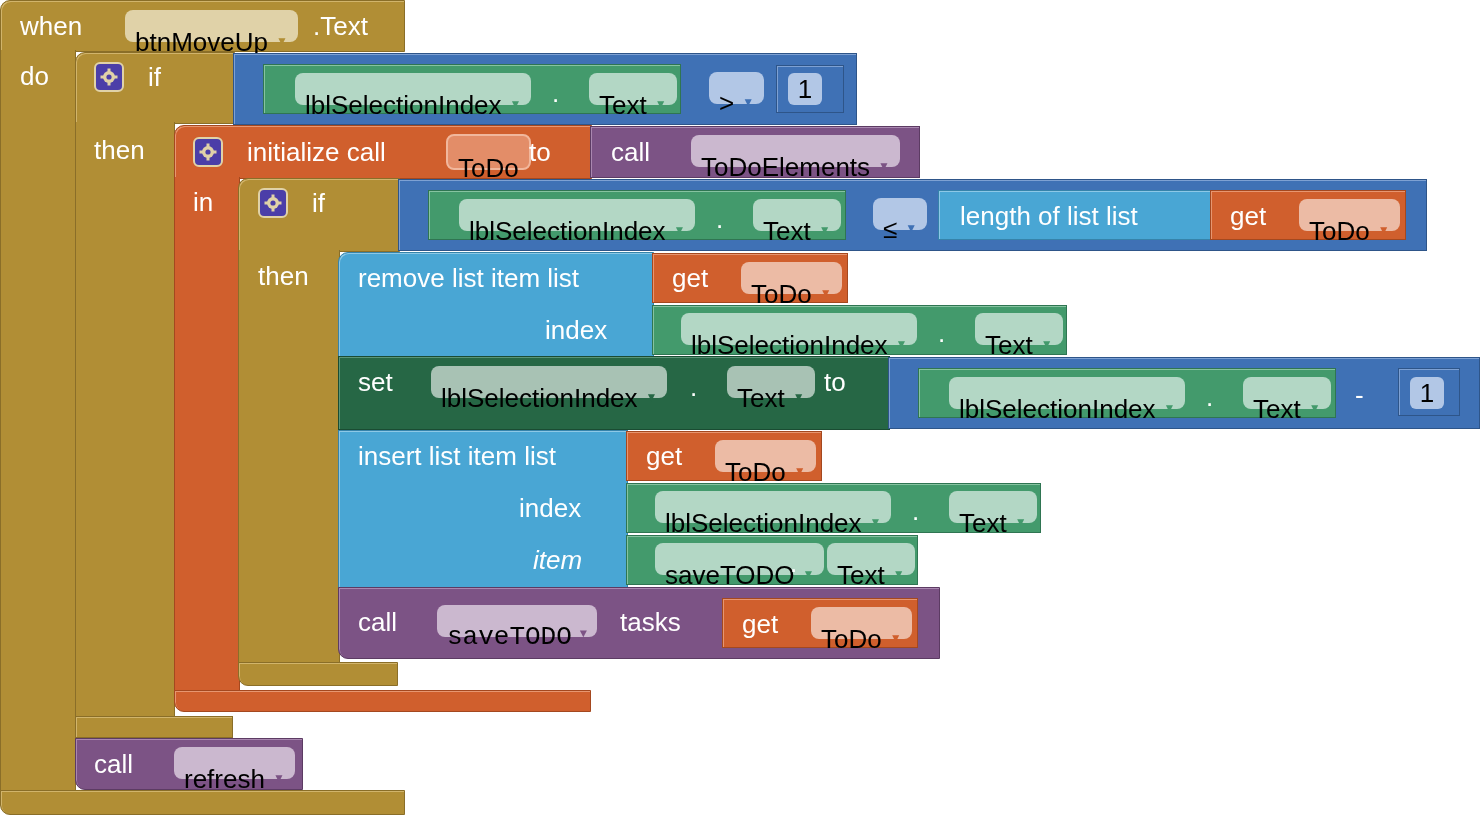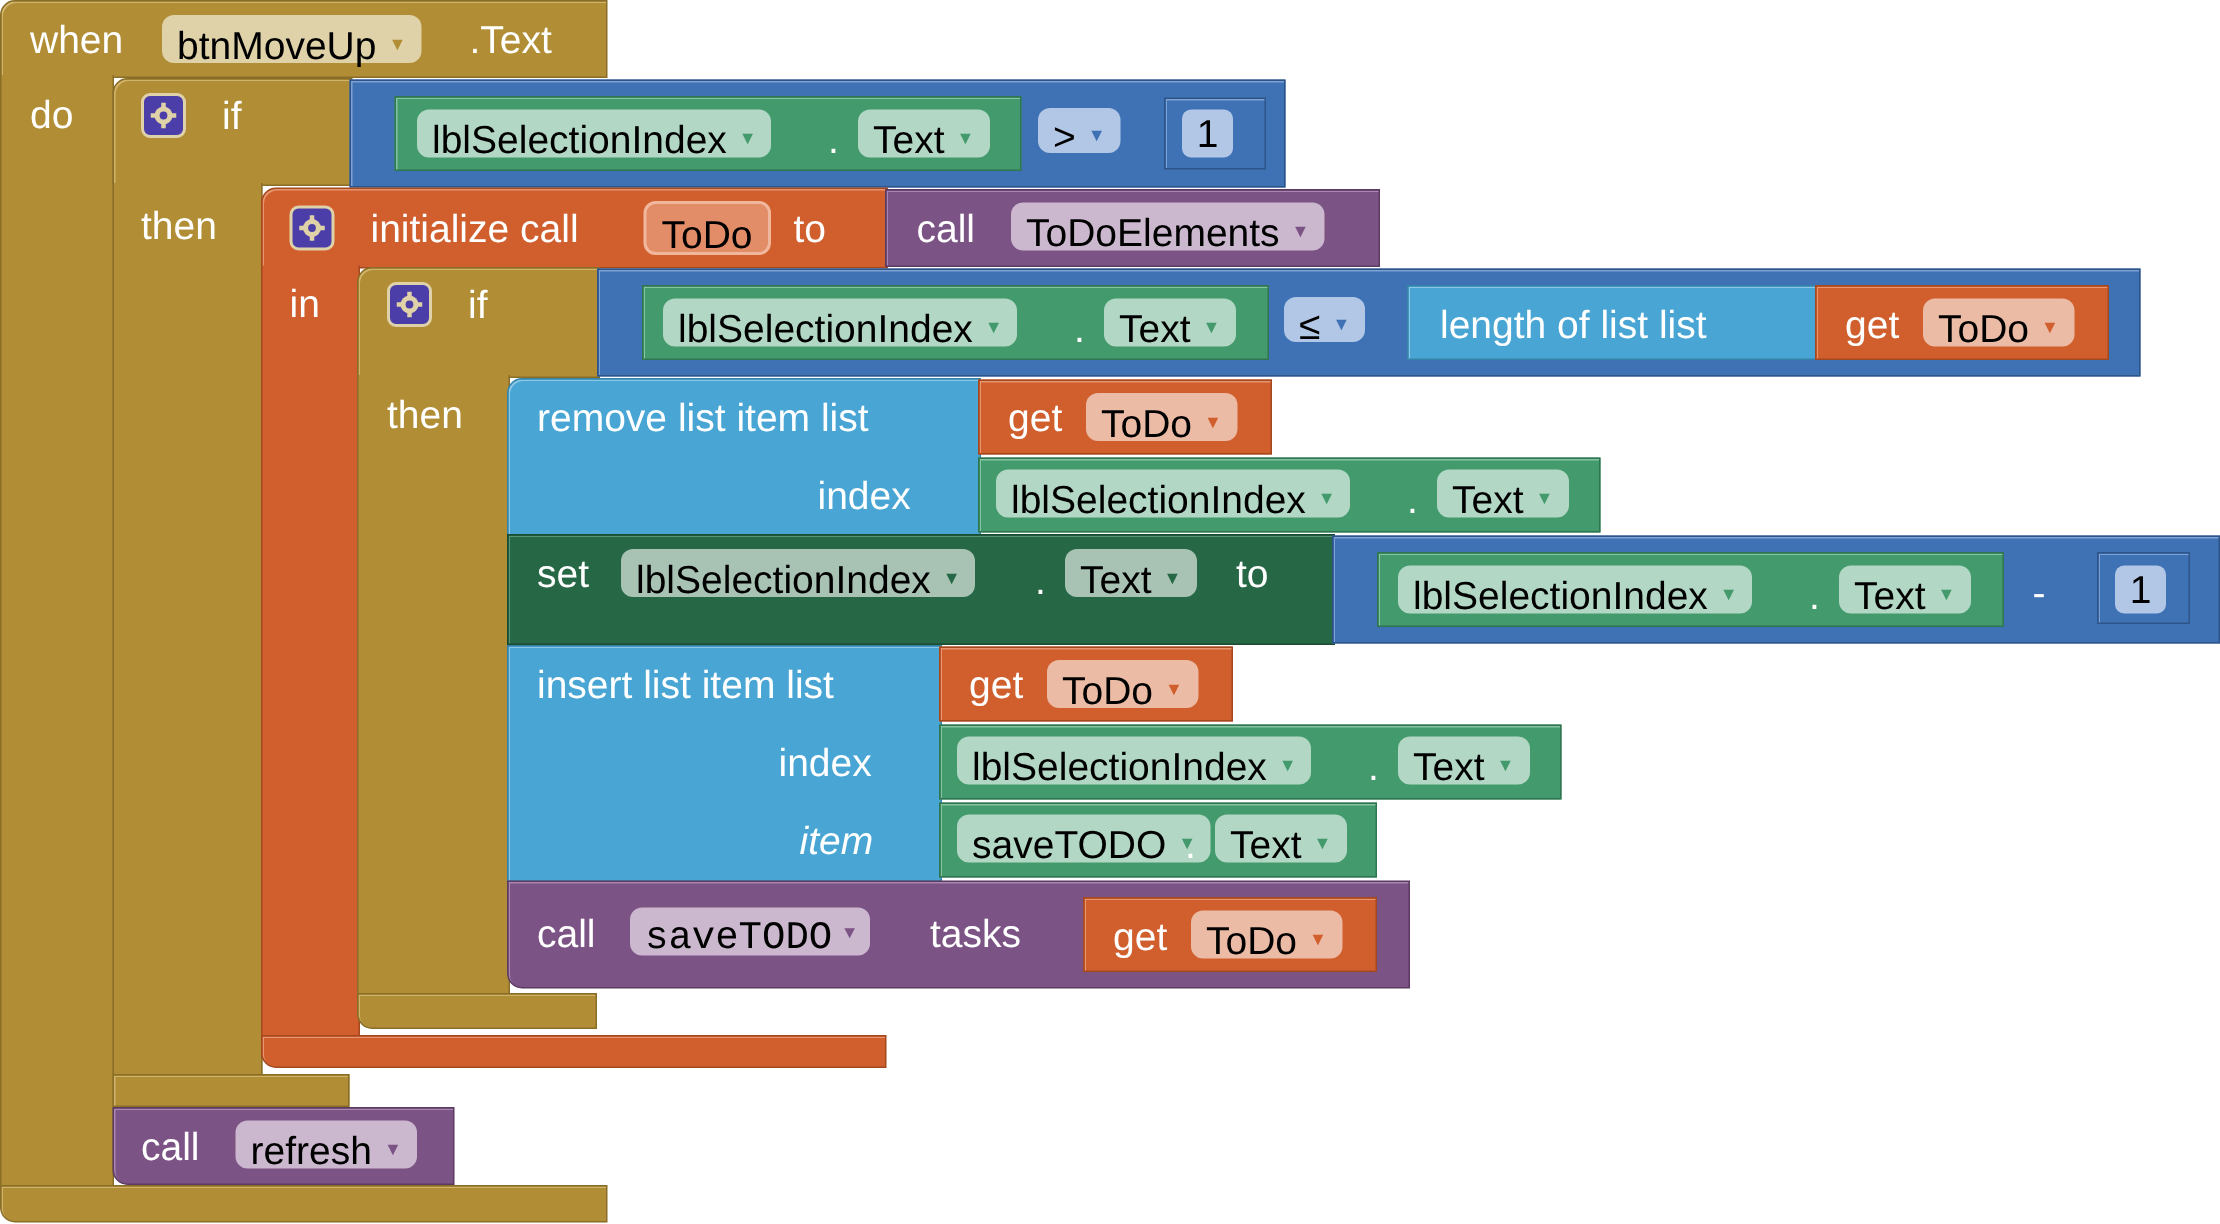--- a/index.html
+++ b/index.html
@@ -8,21 +8,21 @@
   .blk { position:absolute; box-sizing:border-box; border-radius:0; }
   .ctrl { background:#b18e35; border:1px solid #8a6e28; box-shadow: inset 1px 1px 0 #d1b46b; }
   .logic-blue { background:#3f71b5; border:1px solid #2e5589; box-shadow: inset 1px 1px 0 #7ea1d3; }
   .comp { background:#439a6c; border:1px solid #2f7552; box-shadow: inset 1px 1px 0 #86c3a0; }
   .comp-dark { background:#266745; border:1px solid #1a4c32; box-shadow: inset 1px 1px 0 #5a9577; }
   .var { background:#d05f2d; border:1px solid #a4481f; box-shadow: inset 1px 1px 0 #e79670; }
   .list { background:#49a6d4; border:1px solid #3683aa; box-shadow: inset 1px 1px 0 #8cc8e6; }
   .proc { background:#7c5385; border:1px solid #5c3b63; box-shadow: inset 1px 1px 0 #a987b0; }
   .lbl { position:absolute; color:#ffffff; font-size:26px; line-height:30px; white-space:nowrap; }
   .dd { position:absolute; height:32px; border-radius:8px; color:#000; font-size:26px; line-height:32px;
-        padding:4px 10px; box-sizing:border-box; white-space:nowrap; }
+        padding:16px 10px; box-sizing:border-box; white-space:nowrap;margin-left:17px; }
   .dd .arr { font-size:12px; margin-left:8px; vertical-align:middle; position:relative; top:-3px; }
   .dd-gold { background:#e0d2a8; } .dd-gold .arr { color:#b18e35; }
   .dd-green { background:#b3d7c5; } .dd-green .arr { color:#439a6c; }
   .dd-dgreen { background:#a8c2b4; } .dd-dgreen .arr { color:#266745; }
   .dd-blue { background:#b2c7e6; } .dd-blue .arr { color:#3f71b5; }
   .dd-orange { background:#ecbba5; } .dd-orange .arr { color:#d05f2d; }
   .dd-purple { background:#cbb8cf; } .dd-purple .arr { color:#7c5385; }
   .dd-var { background:#e38d68; border:2px solid #f1b79c; }
   .num { position:absolute; height:32px; width:34px; border-radius:6px; background:#b2c7e6; color:#000;
          font-size:26px; line-height:32px; text-align:center; }

